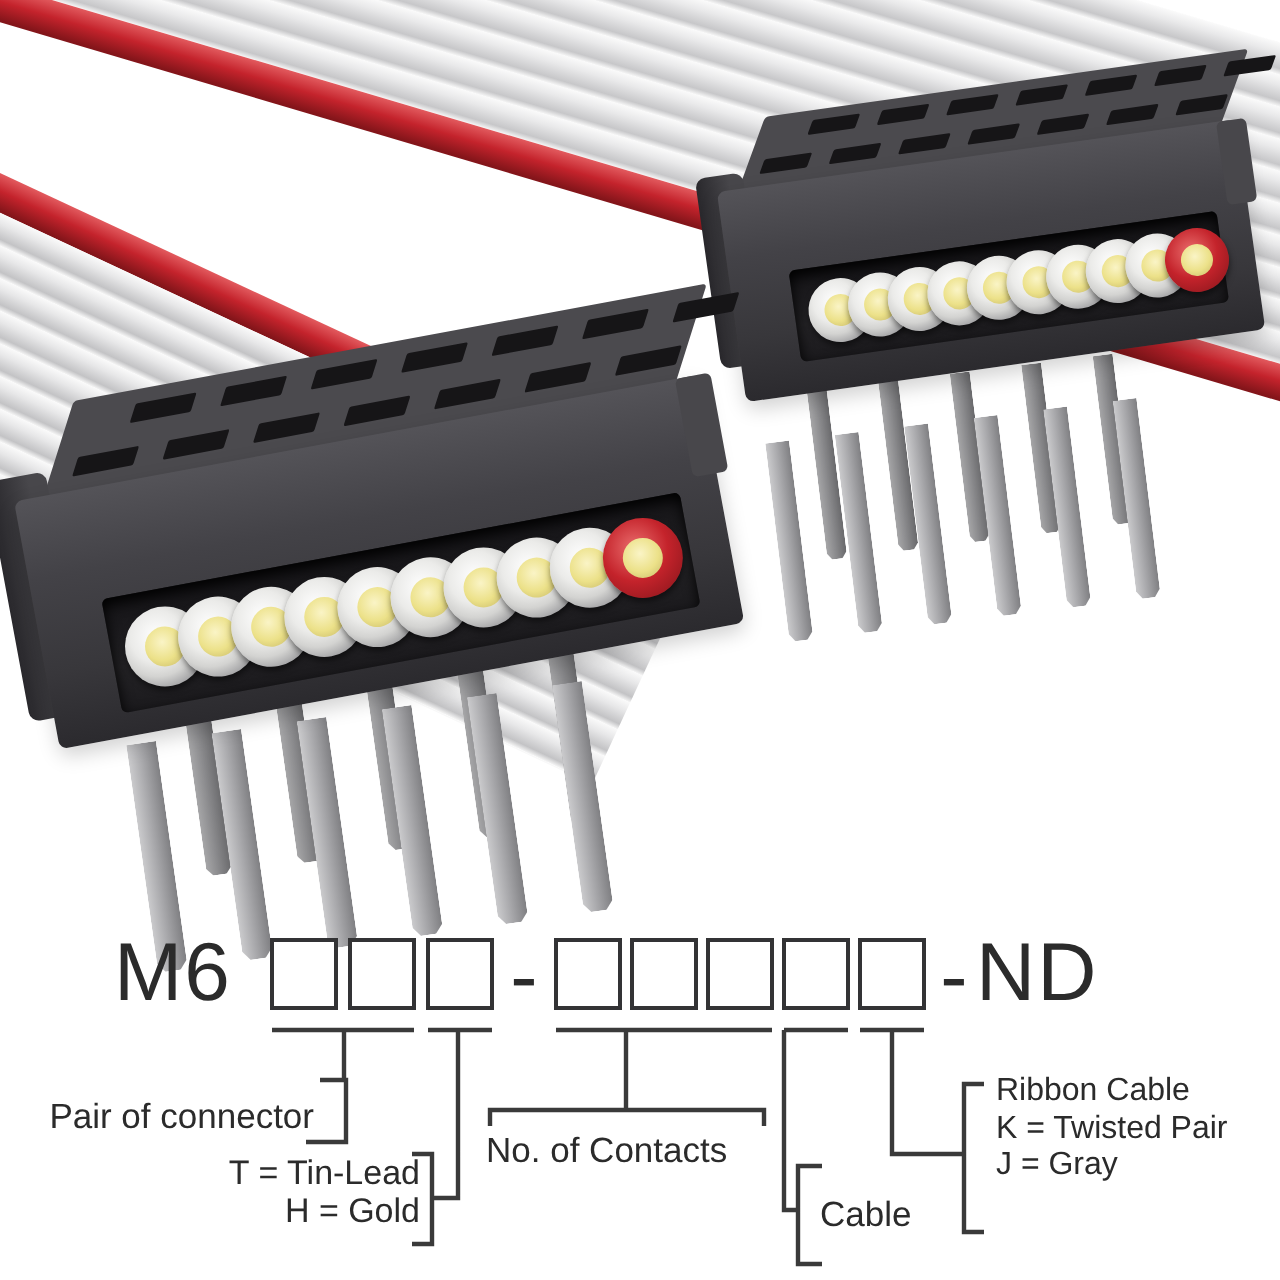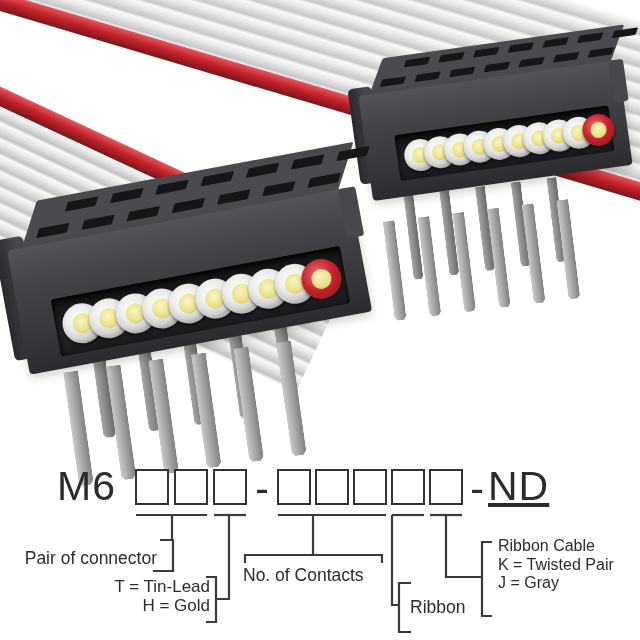--- a/index.html
+++ b/index.html
@@ -259,31 +259,31 @@
   <div class="boxgroup" id="boxes2">
     <div class="pn-box"></div>
   <div class="pn-box"></div>
       <div class="pn-box"></div>
       <div class="pn-box"></div>
       <div class="pn-box"></div>
     </div>
 
   <div class="pn-dash" style="left:465px;width:24px;">-</div>
 
-  <div class="pn-text" style="left:488px;top:466px;text-decoration:underline;">ND</div>
+  <div class="pn-text" style="left:488px;top:466px;">ND</div>
 
   <div class="lbl" id="lbl-type">Pair of connector</div>
 
   <div class="lbl" id="lbl-plating">
     <span>T = Tin-Lead</span>
     <span>H = Gold</span>
   </div>
 
   <div class="lbl" id="lbl-contacts">No. of Contacts</div>
 
-  <div class="lbl" id="lbl-length">Ribbon</div>
+  <div class="lbl" id="lbl-length">Cable</div>
 
   <div class="lbl" id="lbl-ribbon">
     <span>Ribbon Cable</span>
     <span>K = Twisted Pair</span>
     <span>J = Gray</span>
   </div>
 </div>
 
 </body></html>

